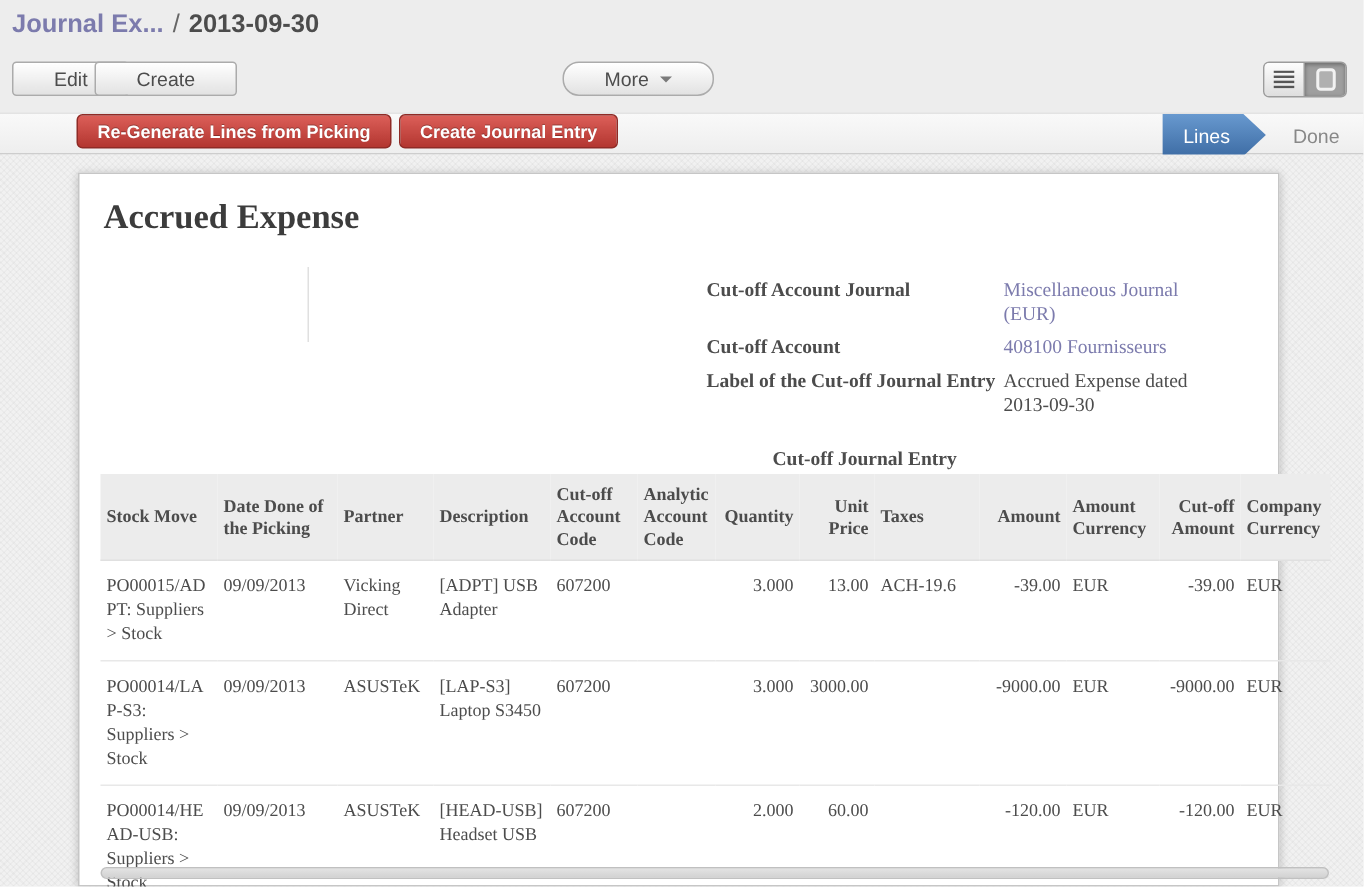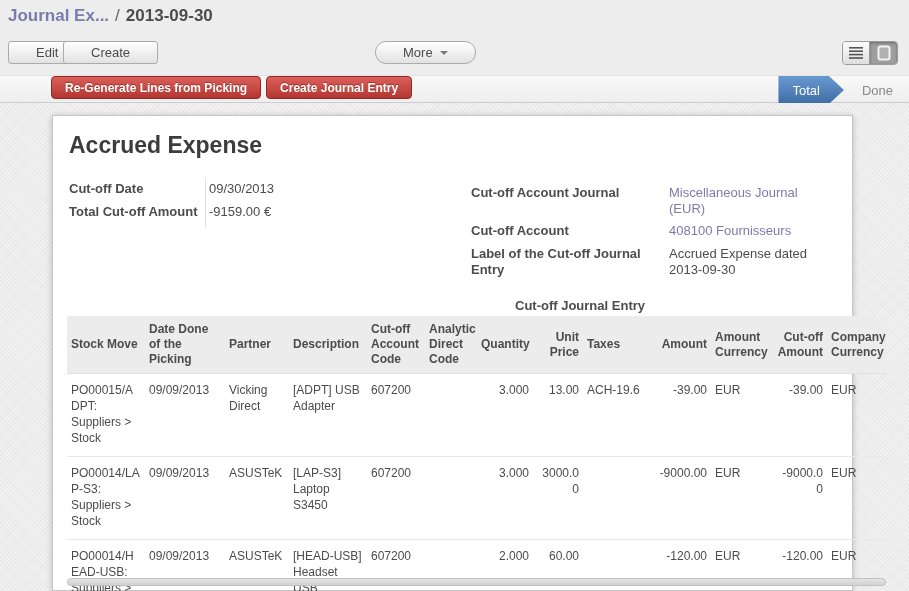--- a/index.html
+++ b/index.html
@@ -58,21 +58,21 @@
     clip-path:polygon(0 0, calc(100% - 15px) 0, 100% 50%, calc(100% - 15px) 100%, 0 100%);
   }
 
   
   .content { position:absolute; left:0; top:103px; width:909px; height:488px;
     background:
       repeating-linear-gradient(45deg, rgba(0,0,0,0.025) 0 1px, transparent 1px 3px),
       repeating-linear-gradient(-45deg, rgba(0,0,0,0.025) 0 1px, transparent 1px 3px),
       #f1f1f1; }
   .sheet { position:absolute; left:52px; top:12px; width:801px; height:476px;
-    background:#fff; border:1px solid #c6c6c6; box-shadow:0 1px 6px rgba(0,0,0,.22); }
+    background:#fff; border:1px solid #c6c6c6; box-shadow:0 1px 6px rgba(0,0,0,.22);font-family:Liberation Serif, serif; }
 
   .sheet-title { position:absolute; left:16px; top:16px; font-size:23px; font-weight:bold; color:#3c3c3c; }
 
   .fgroup { position:absolute; font-size:13px; }
   .fgroup-left  { left:16px;  top:62px; width:330px; }
   .fgroup-right { left:418px; top:66px; width:370px; }
   .frow { display:flex; min-height:23px; line-height:16px; padding:3px 0; }
   .frow.gap-before { margin-top:14px;margin-left:44px; }
   .flabel { font-weight:bold; color:#4c4c4c; flex:none; }
   .fgroup-left  .flabel { width:136px; }
@@ -125,40 +125,30 @@
     </div>
   </div>
 </div>
 
 <div class="statusbar">
   <div class="action-buttons">
       <button class="btn-red">Re-Generate Lines from Picking</button>
       <button class="btn-red">Create Journal Entry</button>
     </div>
   <div class="status-steps">
-      <div class="step active">Total</div>
+      <div class="step active">Lines</div>
       <div class="step">Done</div>
     </div>
 </div>
 
 <div class="content">
   <div class="sheet">
     <div class="sheet-title">Accrued Expense</div>
 
     <div class="vsep"></div>
-    <div class="fgroup fgroup-left">
-        <div class="frow">
-          <div class="flabel">Cut-off Date</div>
-          <div class="fvalue">09/30/2013</div>
-        </div>
-        <div class="frow">
-          <div class="flabel">Total Cut-off Amount</div>
-          <div class="fvalue">-9159.00 €</div>
-        </div>
-      </div>
     <div class="fgroup fgroup-right">
         <div class="frow">
           <div class="flabel">Cut-off Account Journal</div>
           <div class="fvalue link">Miscellaneous Journal (EUR)</div>
         </div>
         <div class="frow">
           <div class="flabel">Cut-off Account</div>
           <div class="fvalue link">408100 Fournisseurs</div>
         </div>
         <div class="frow">
@@ -187,21 +177,21 @@
           <col style="width: 54px;">
           <col style="width: 60px;">
         </colgroup>
       <thead>
           <tr>
             <th>Stock Move</th>
             <th>Date Done of the Picking</th>
             <th>Partner</th>
             <th>Description</th>
             <th>Cut-off Account Code</th>
-            <th>Analytic Direct Code</th>
+            <th>Analytic Account Code</th>
             <th class="al-r">Quantity</th>
             <th class="al-r">Unit Price</th>
             <th>Taxes</th>
             <th class="al-r">Amount</th>
             <th>Amount Currency</th>
             <th class="al-r">Cut-off Amount</th>
             <th>Company Currency</th>
           </tr>
         </thead>
       <tbody>

